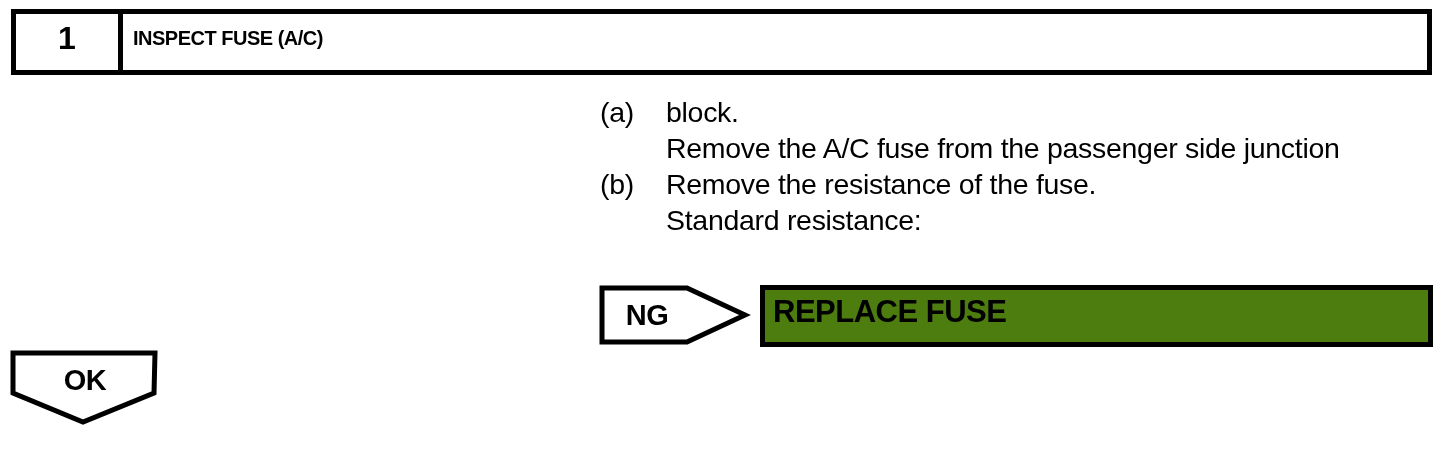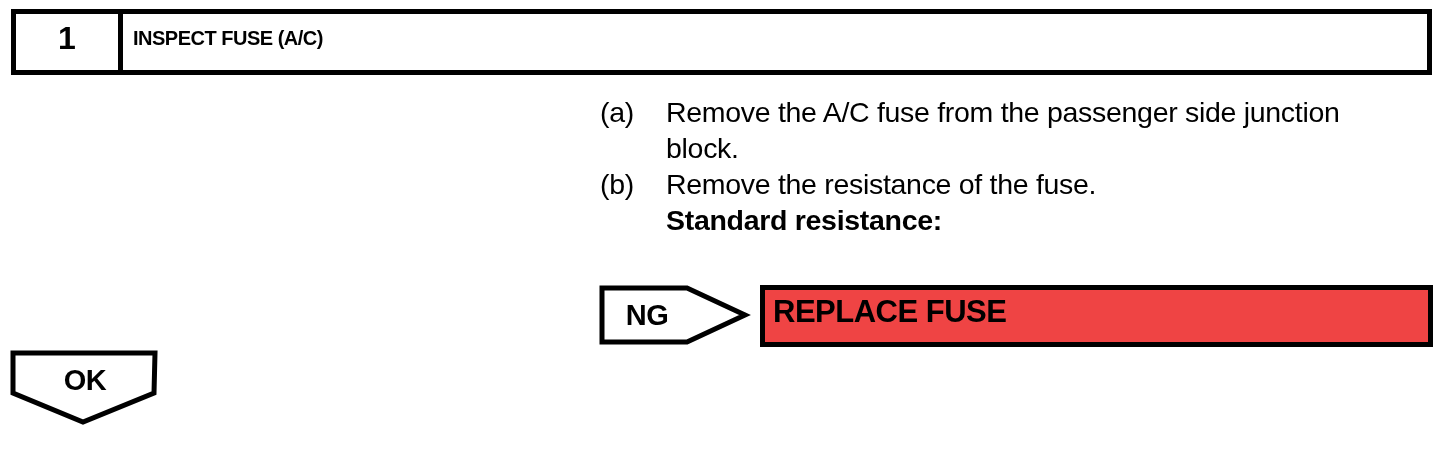--- a/index.html
+++ b/index.html
@@ -53,21 +53,21 @@
     font-size: 28.5px;
     line-height: 36px;
     letter-spacing: -0.3px;
     width: 840px;
   }
   .instr-row { display: flex; }
   .instr-marker { width: 66px; flex: 0 0 66px; }
   .instr-text { flex: 1; }
   .spec-label {
     margin-left: 66px;
-    font-weight: bold;
+    font-weight: normal;
   }
   .spec-value {
     margin-left: 90px;
     font-weight: bold;
   }
   .omega-glyph {
     font-family: "DejaVu Serif", serif;
     font-weight: normal;
     font-size: 30px;
   }
@@ -90,21 +90,21 @@
     width: 673px; height: 62px;
     border: 5px solid #000;
     box-sizing: border-box;
     display: flex;
     align-items: center;
     padding-left: 8px;
     padding-bottom: 9px;
     font-weight: bold;
     font-size: 31px;
     letter-spacing: -0.5px;
-    background: #ef4444;
+    background: #4d7c0f;
   }
 
   
   .ok-connector {
     position: absolute;
     left: 9px; top: 349px;
   }
 </style>
 </head>
 <body>
@@ -113,22 +113,22 @@
 
   <div class="step-header">
     <div class="step-number-cell">1</div>
     <div class="step-title-cell">INSPECT FUSE (A/C)</div>
   </div>
 
   <div class="instructions">
     <div class="instr-row">
       <div class="instr-marker">(a)</div>
       <div class="instr-text">
+        <div>block.</div>
         <div>Remove the A/C fuse from the passenger side junction</div>
-        <div>block.</div>
       </div>
     </div>
     <div class="instr-row">
       <div class="instr-marker">(b)</div>
       <div class="instr-text">
         <div>Remove the resistance of the fuse.</div>
       </div>
     </div>
     <div class="spec-label">Standard resistance:</div>
   </div>

